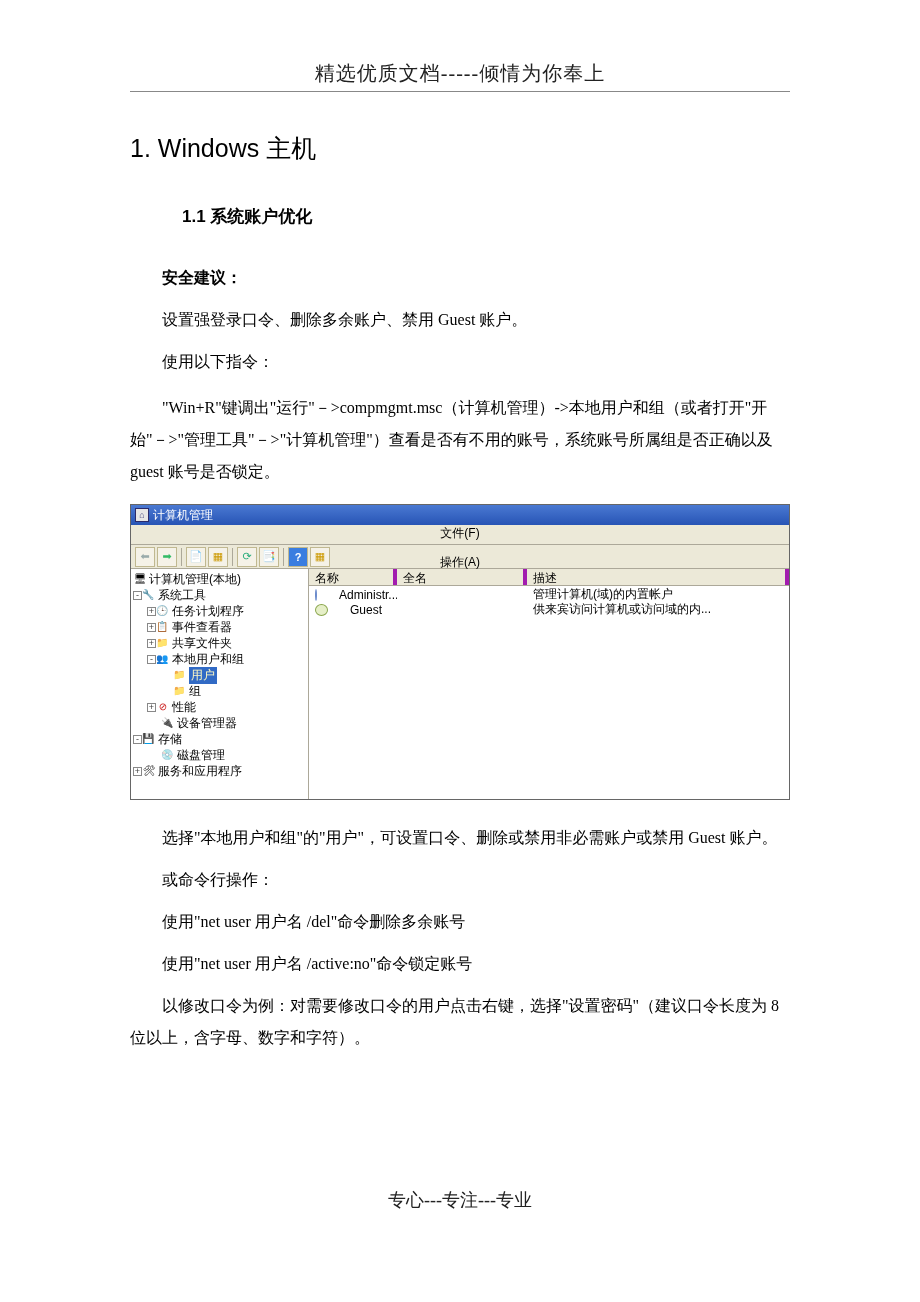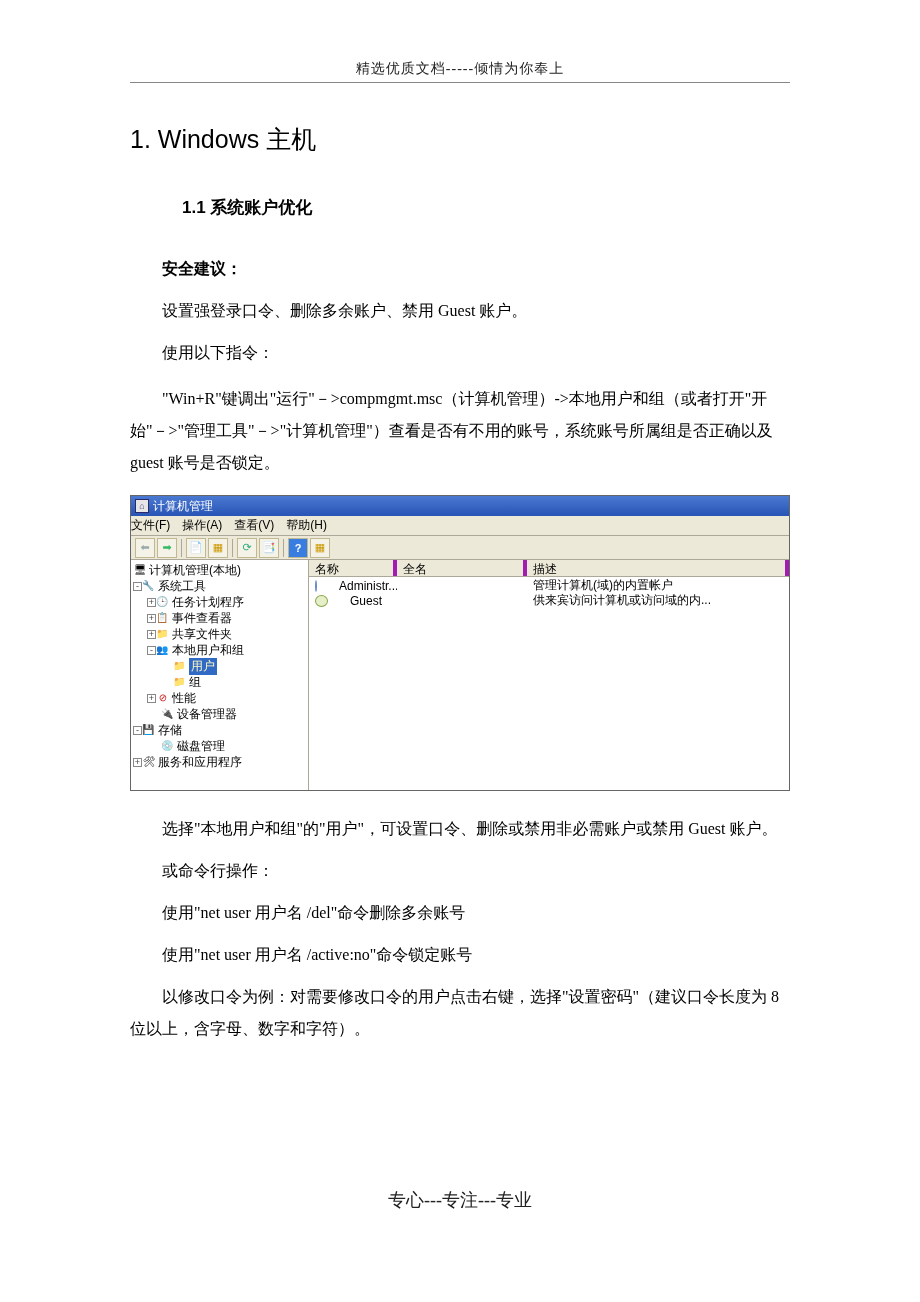--- a/index.html
+++ b/index.html
@@ -10,21 +10,21 @@
     font-family: "SimSun", "宋体", serif;
     font-size: 16px;
     color: #000;
     position: relative;
   }
   .page {
     padding: 60px 130px 0 130px;
   }
   .header-line {
     text-align: center;
-    font-size: 14px;
+    font-size: 20px;
     color: #222;
     letter-spacing: 1px;
     margin-bottom: 4px;
   }
   .header-rule {
     border: none;
     border-top: 1.5px solid #888;
     margin-bottom: 40px;
   }
   .h1 {
@@ -76,22 +76,23 @@
     line-height: 12px;
     text-align: center;
     color: #2a2a6a;
   }
   .menubar {
     background: #ece9d8;
     height: 20px;
     display: flex;
     align-items: center;
     border-bottom: 1px solid #aca899;
-    padding: 0 0;
+    padding: 0 8px;
     gap: 12px;
+    flex-direction: column;
   }
   .toolbar {
     background: #ece9d8;
     height: 24px;
     display: flex;
     align-items: center;
     border-bottom: 1px solid #aca899;
     padding: 0 4px;
     gap: 2px;
   }

